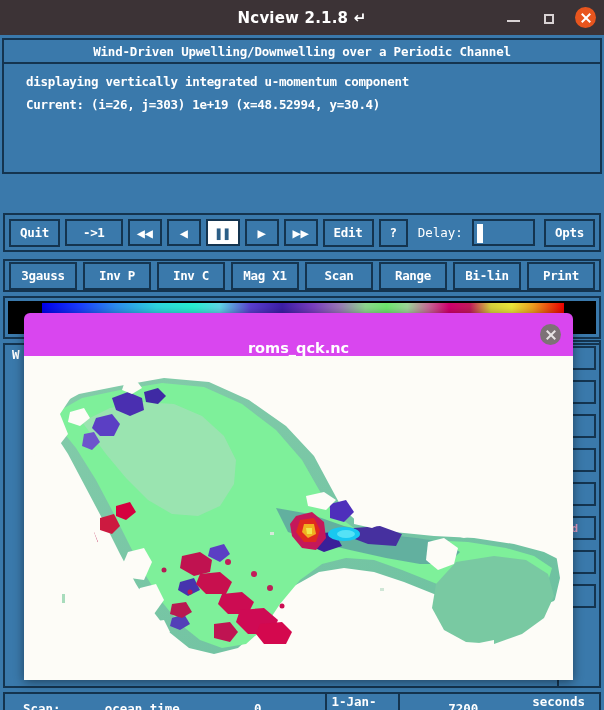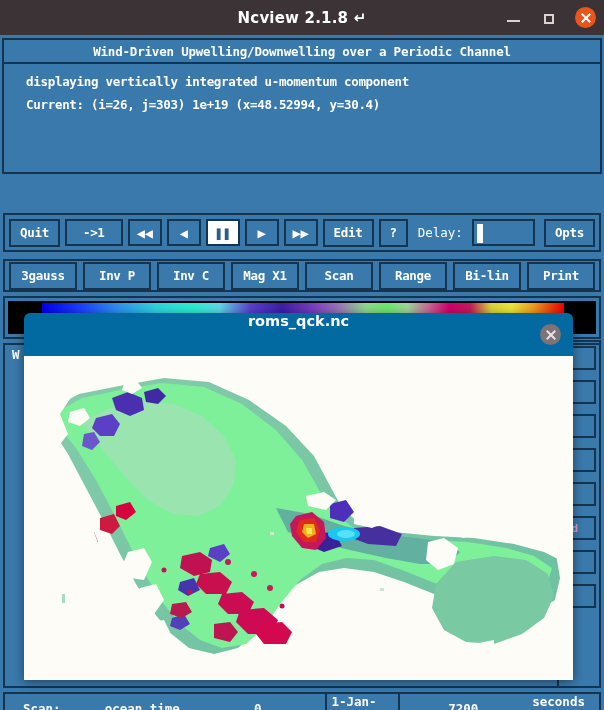--- a/index.html
+++ b/index.html
@@ -97,22 +97,22 @@
   #scan_lbl{ margin-left:14px; }
   #scan_var{ margin-left:36px; }
   #scan_idx{ margin-left:66px; }
   #scan_date{ margin-left:60px; border:2px solid #14344f; padding:2px 5px; }
   #scan_num{ margin-left:44px; }
   #scan_units{ margin-left:46px; }
 
   
   #dialog{ position:absolute; left:24px; top:313px; width:549px; height:367px;
            box-shadow:0 2px 10px rgba(0,0,0,.45); }
-  #dlgbar{ height:43px; background:#0369a1; position:relative;
-           border-radius:6px 6px 0 0; display:flex;align-items:flex-start;justify-content:center;}
+  #dlgbar{ height:43px; background:#d946ef; position:relative;
+           border-radius:6px 6px 0 0; display:flex;align-items:flex-end;justify-content:center;}
   #dlgbar .t{ color:#fff; font-family:"DejaVu Sans",sans-serif;
               font-size:14.5px;font-weight:bold;}
   #dlgclose{ position:absolute; right:12px; top:11px; width:21px;height:21px;
              border-radius:50%;background:#7d7276; cursor:pointer;}
   #dlgclose .x1,#dlgclose .x2{position:absolute;left:4.5px;top:9.5px;width:12px;height:2px;background:#e8e3e4;}
   #dlgclose .x1{transform:rotate(45deg);} #dlgclose .x2{transform:rotate(-45deg);}
   #dlgbody{ height:324px; background:#fdfcf7; position:relative; overflow:hidden; }
   #plotsvg{ position:absolute; left:0; top:0; }
 </style>
 </head>

